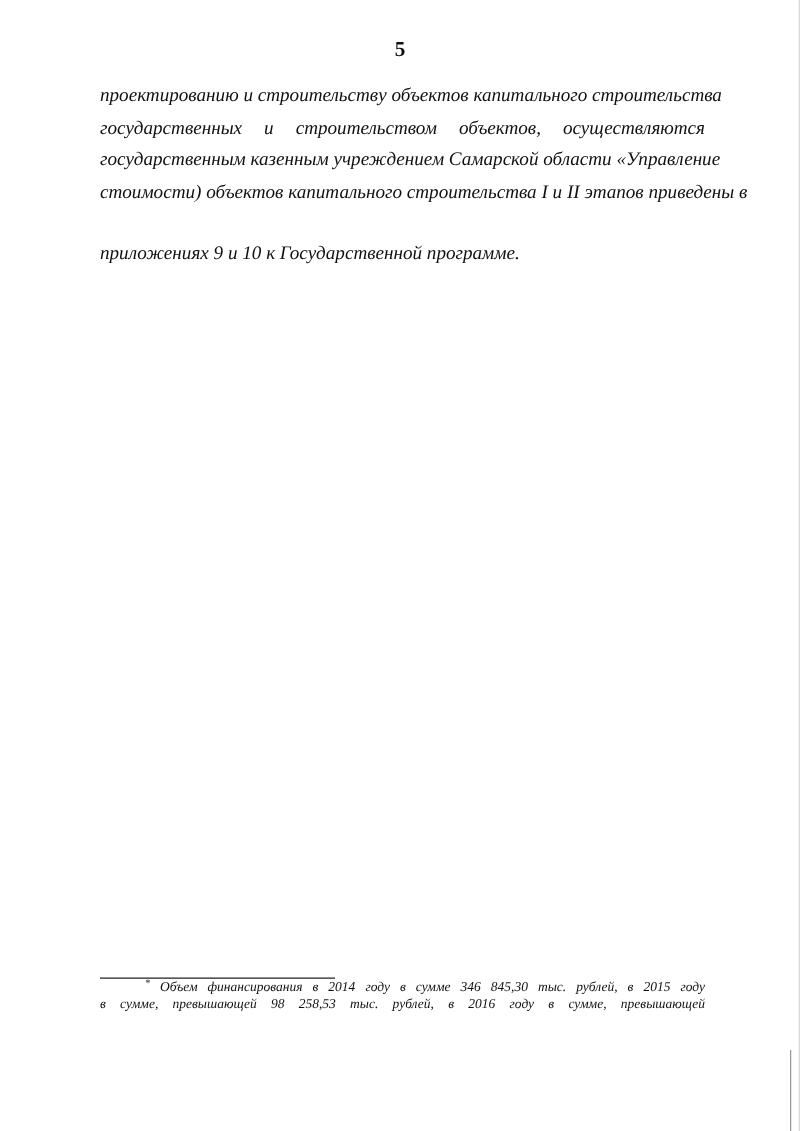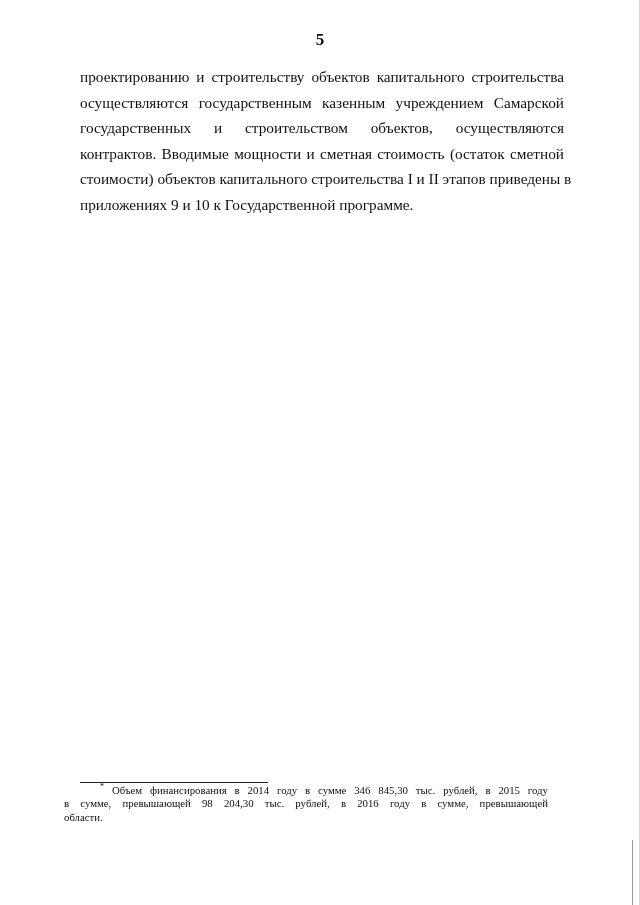--- a/index.html
+++ b/index.html
@@ -37,35 +37,37 @@
       width: 484px;
       font-size: 15.3px;
       line-height: 25.6px;
     }
     .line {
       display: block;
       text-align: justify;
       text-align-last: justify;
       white-space: nowrap;
       height: 25.6px;
+      font-style: italic;
     }
     .line.last {
       text-align-last: left;
+      margin-top: 24px;
     }
     .footnote-rule {
       position: absolute;
       left: 80px;
       top: 782px;
       width: 188px;
       height: 0;
       border-top: 1px solid #222;
     }
     .footnote {
       position: absolute;
-      left: 64px;
+      left: 80px;
       top: 784px;
       width: 484px;
       font-size: 10.8px;
       line-height: 13.4px;
     }
     .footnote .line {
       height: 13.4px;
     }
     .footnote .first {
       padding-left: 36px;
@@ -94,30 +96,28 @@
   </style>
 </head>
 <body>
 
 <div class="page">
 
   <div class="page-number">5</div>
 
   <div class="body-text">
     <span class="line">проектированию и строительству объектов капитального строительства</span>
-    <span class="line">осуществляются государственным казенным учреждением Самарской</span>
     <span class="line">государственных и строительством объектов, осуществляются</span>
-    <span class="line">контрактов. Вводимые мощности и сметная стоимость (остаток сметной</span>
+    <span class="line">государственным казенным учреждением Самарской области «Управление</span>
     <span class="line">стоимости) объектов капитального строительства I и II этапов приведены в</span>
     <span class="line last">приложениях 9 и 10 к Государственной программе.</span>
   </div>
 
   <div class="footnote-rule"></div>
 
   <div class="footnote">
     <span class="line first"><span class="fn-mark">*</span> <span>Объем финансирования в 2014 году в сумме 346 845,30 тыс. рублей, в 2015 году</span></span>
-    <span class="line">в сумме, превышающей 98 204,30 тыс. рублей, в 2016 году в сумме, превышающей</span>
-    <span class="line last">области.</span>
+    <span class="line">в сумме, превышающей 98 258,53 тыс. рублей, в 2016 году в сумме, превышающей</span>
   </div>
 
   <div class="scan-edge"></div>
   <div class="scan-edge-dark"></div>
 </div>
 
 </body></html>

